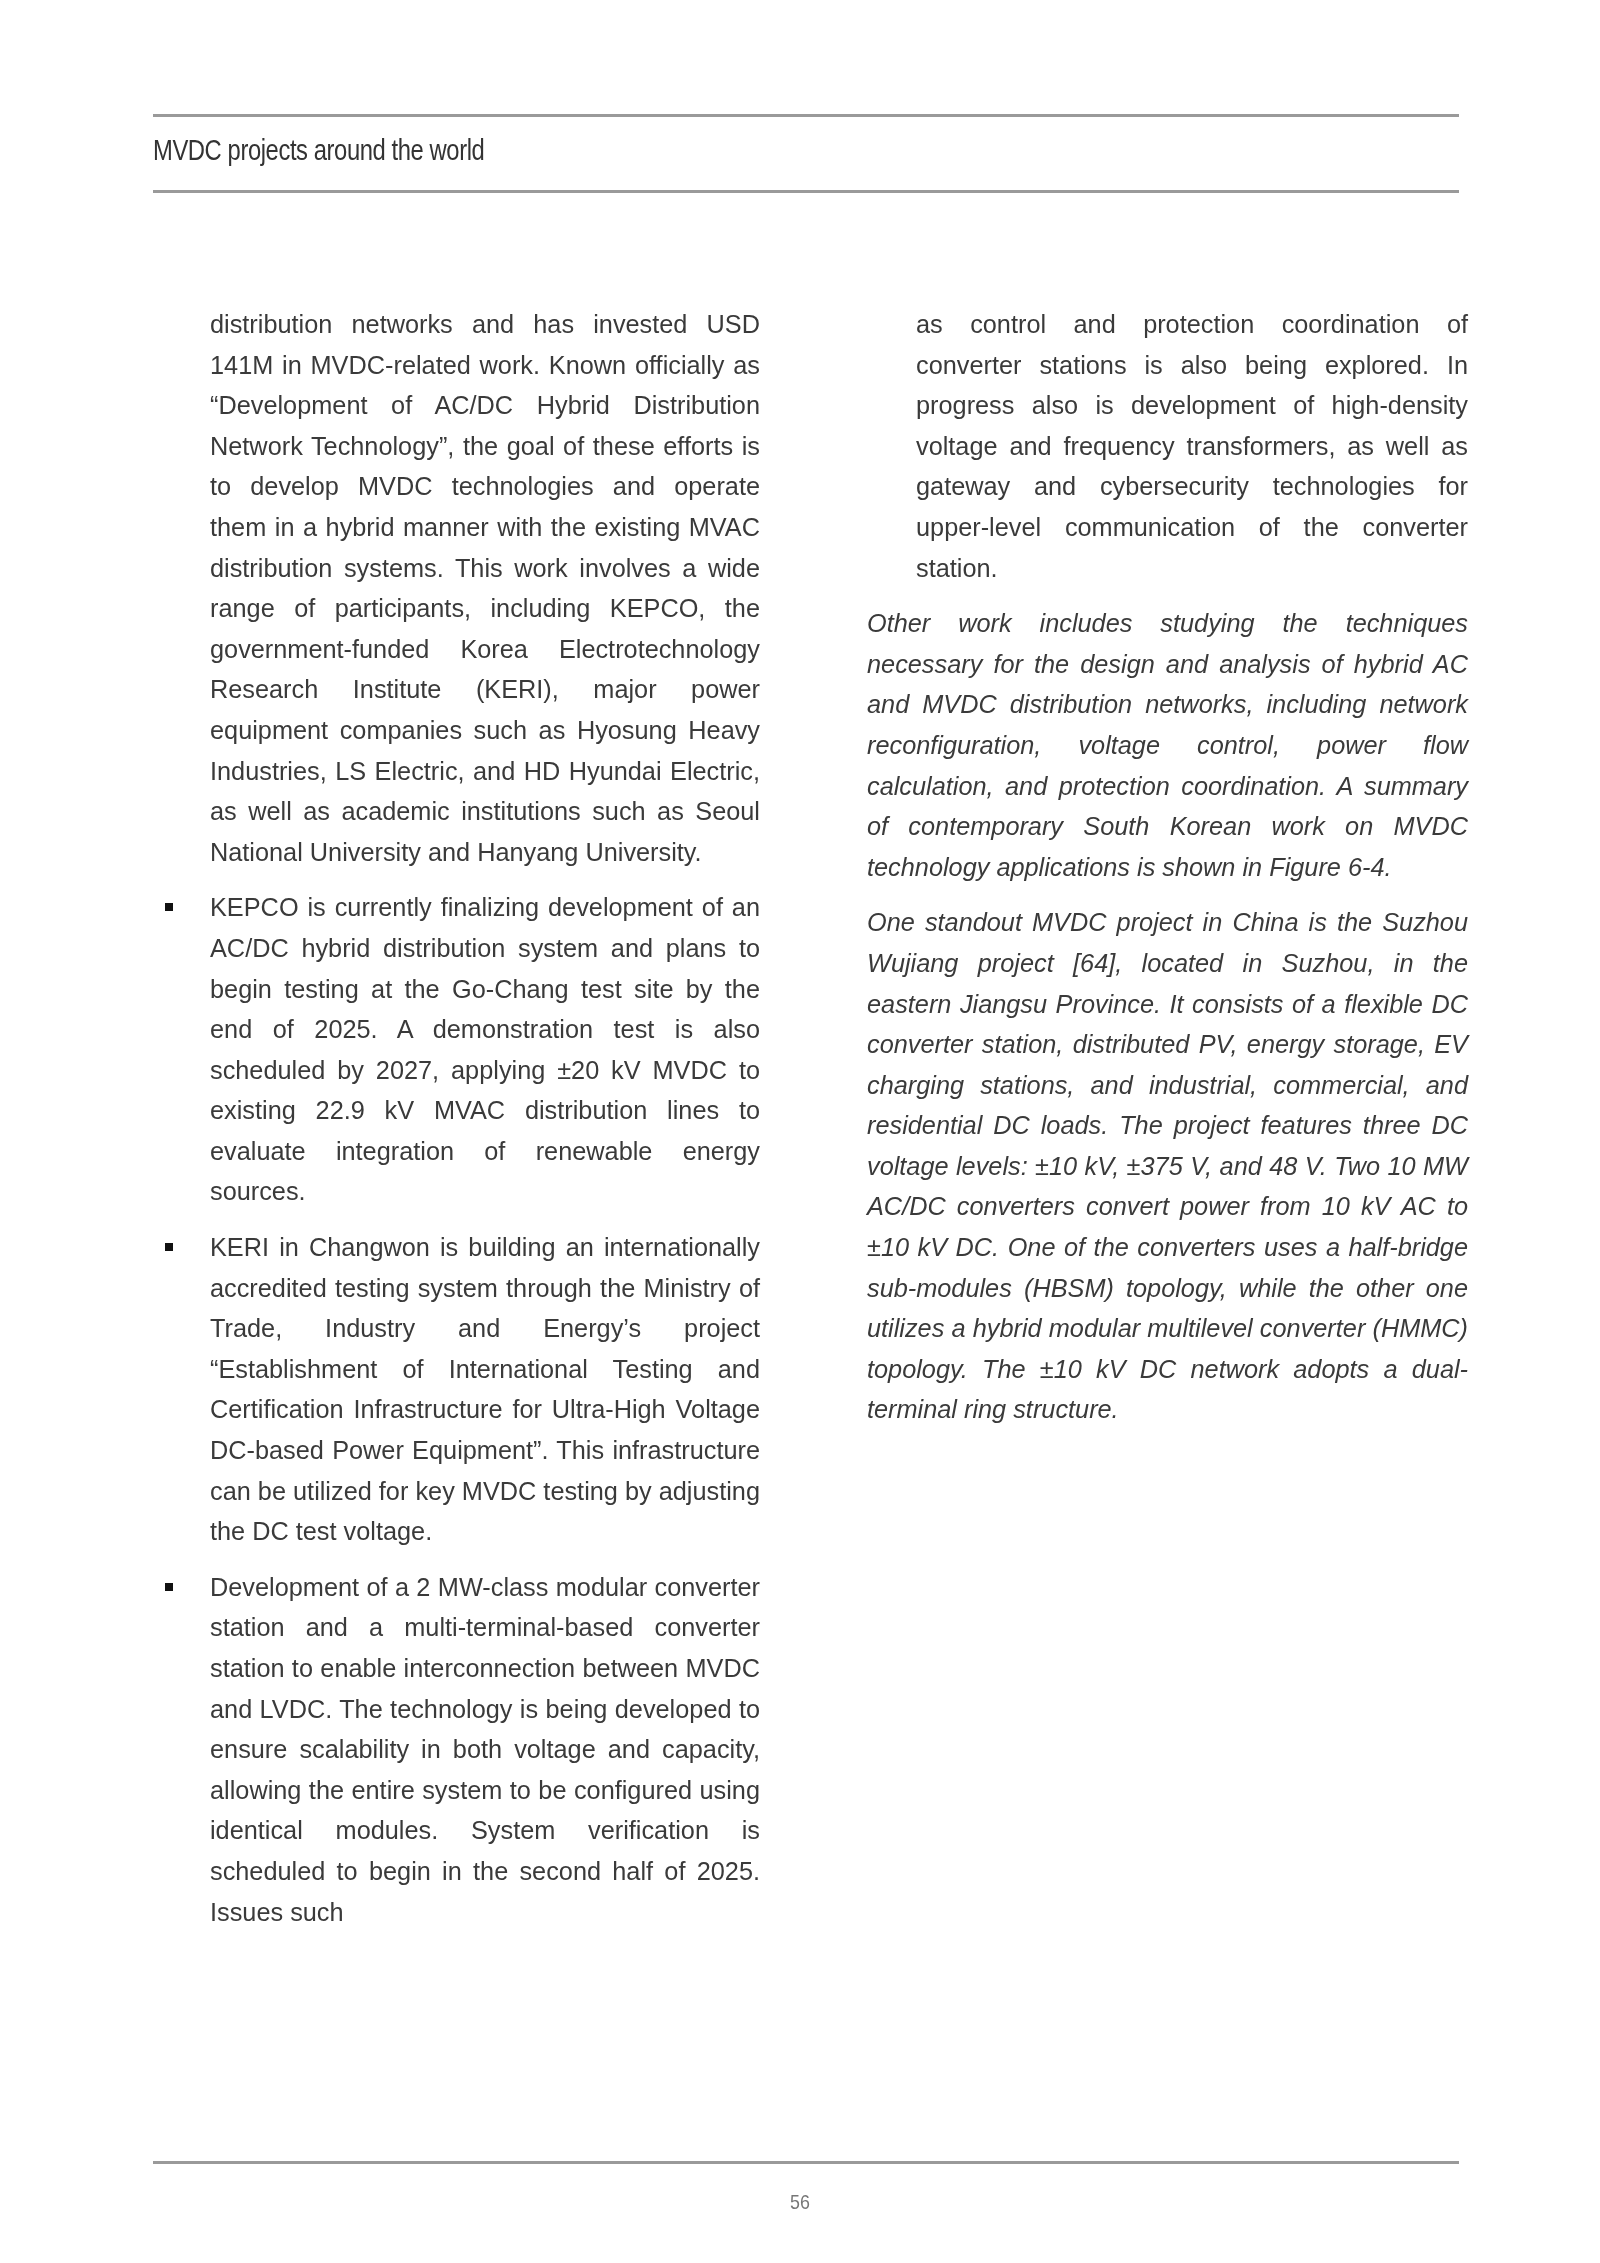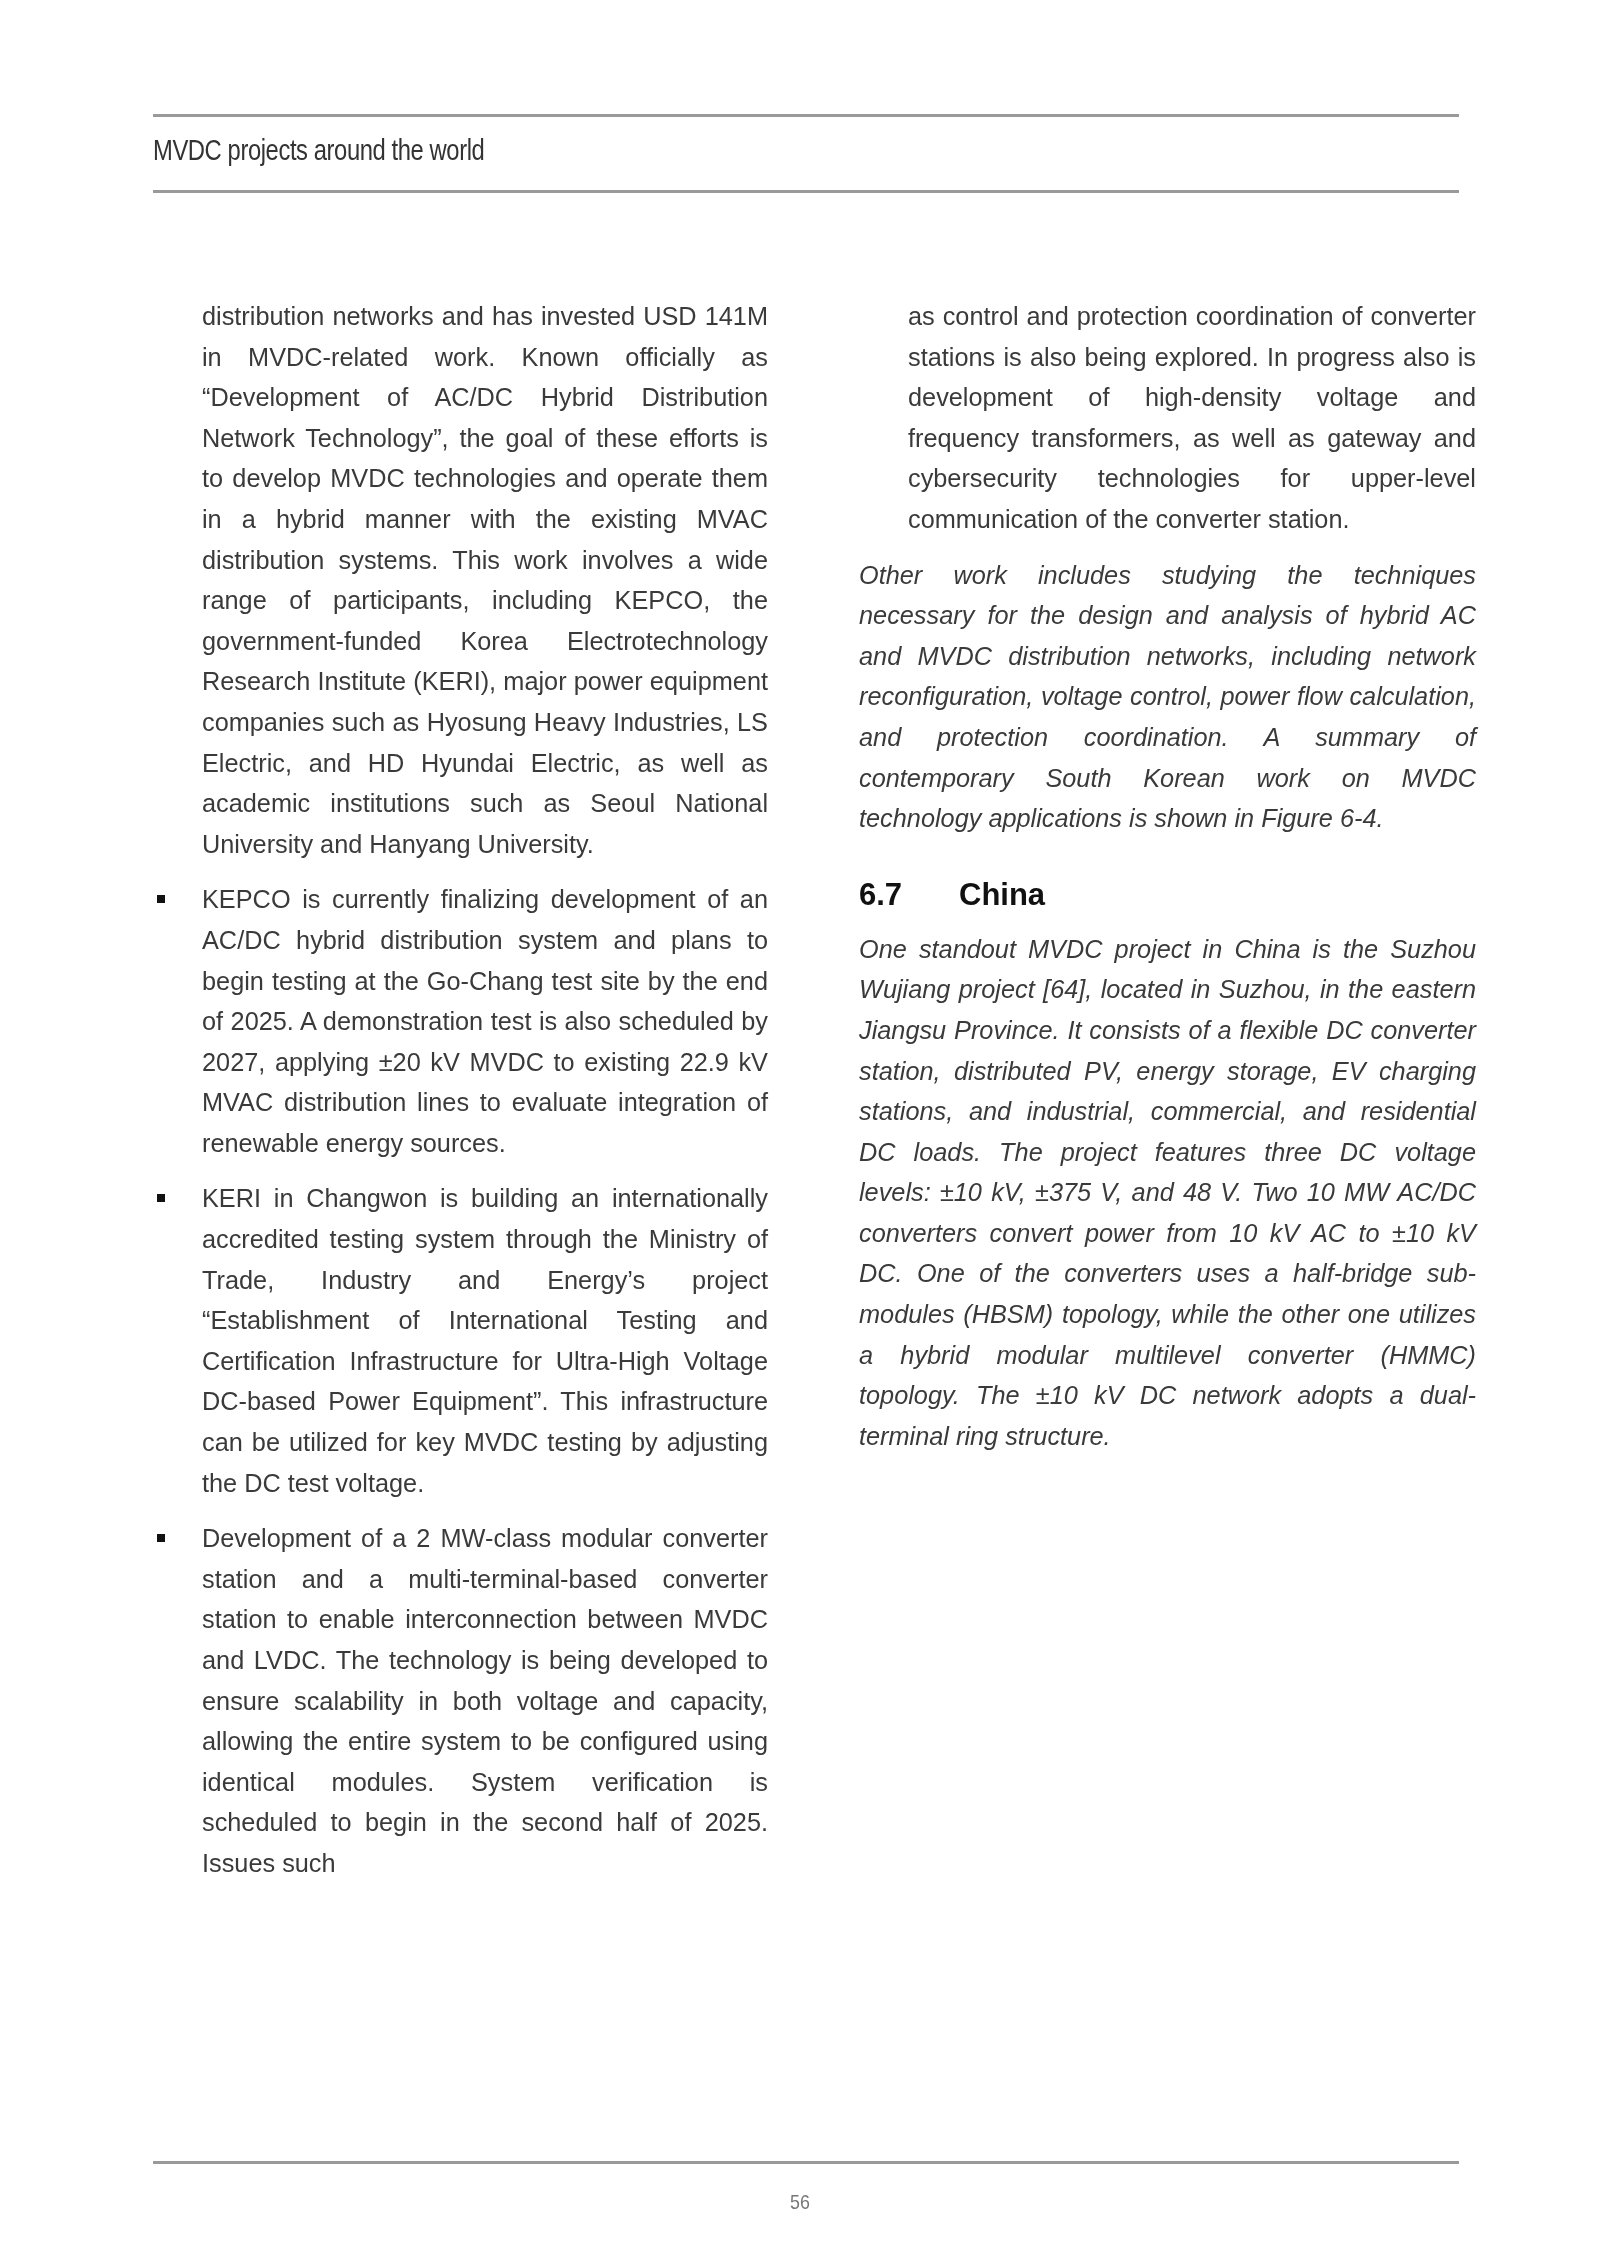--- a/index.html
+++ b/index.html
@@ -10,21 +10,21 @@
   #rule-header-bottom { top: 190px; }
   #rule-footer { top: 2161px; }
   .running-header { position: absolute; left: 153px; top: 134px; font-size: 29px;
                     letter-spacing: -0.5px; transform: scaleX(0.82); transform-origin: left top;
                     color: #333; white-space: nowrap; }
   .page-number { position: absolute; left: 0; width: 1600px; top: 2190px; text-align: center;
                  font-size: 21px; color: #777; transform: scaleX(0.85); }
   .column { position: absolute; top: 296px; }
   #col-left { left: 153px; width: 615px; }
   #col-right { left: 859px; width: 617px; }
-  p, li { margin: 0; font-size: 25.3px; line-height: 40.6px; text-align: justify;
+  p, li { margin: 8px; font-size: 25.3px; line-height: 40.6px; text-align: justify;
           text-align-last: left; font-weight: 400; }
   p { margin-bottom: 15px; font-style: italic; }
   ul { list-style: none; margin: 0 0 15px 0; padding: 0; }
   li { position: relative; padding-left: 49px; margin-bottom: 15px; }
   li.cont { padding-left: 49px; }
   .bullet { position: absolute; left: 4px; top: 16px; width: 8px; height: 8px; background: #111; }
   h2.section-heading { margin: 36px 0 14px 0; font-size: 31px; font-weight: 700; color: #111;
                        line-height: 40px; }
   h2 .num { display: inline-block; width: 100px; }
 </style>
@@ -57,20 +57,17 @@
   </ul>
 </div>
 
 <div class="column" id="col-right">
   <ul>
     <li class="cont">
       <span>as control and protection coordination of converter stations is also being explored. In progress also is development of high-density voltage and frequency transformers, as well as gateway and cybersecurity technologies for upper-level communication of the converter station.</span>
     </li>
   </ul>
   <p>Other work includes studying the techniques necessary for the design and analysis of hybrid AC and MVDC distribution networks, including network reconfiguration, voltage control, power flow calculation, and protection coordination. A summary of contemporary South Korean work on MVDC technology applications is shown in Figure 6-4.</p>
-  <h2 class="section-heading">
-    <span class="num">6.7</span><span>China</span>
-  </h2>
   <p>One standout MVDC project in China is the Suzhou Wujiang project [64], located in Suzhou, in the eastern Jiangsu Province. It consists of a flexible DC converter station, distributed PV, energy storage, EV charging stations, and industrial, commercial, and residential DC loads. The project features three DC voltage levels: ±10 kV, ±375 V, and 48 V. Two 10 MW AC/DC converters convert power from 10 kV AC to ±10 kV DC. One of the converters uses a half-bridge sub-modules (HBSM) topology, while the other one utilizes a hybrid modular multilevel converter (HMMC) topology. The ±10 kV DC network adopts a dual-terminal ring structure.</p>
 </div>
 
 <div class="rule" id="rule-footer"></div>
 <div class="page-number">56</div>
 
 </body></html>

